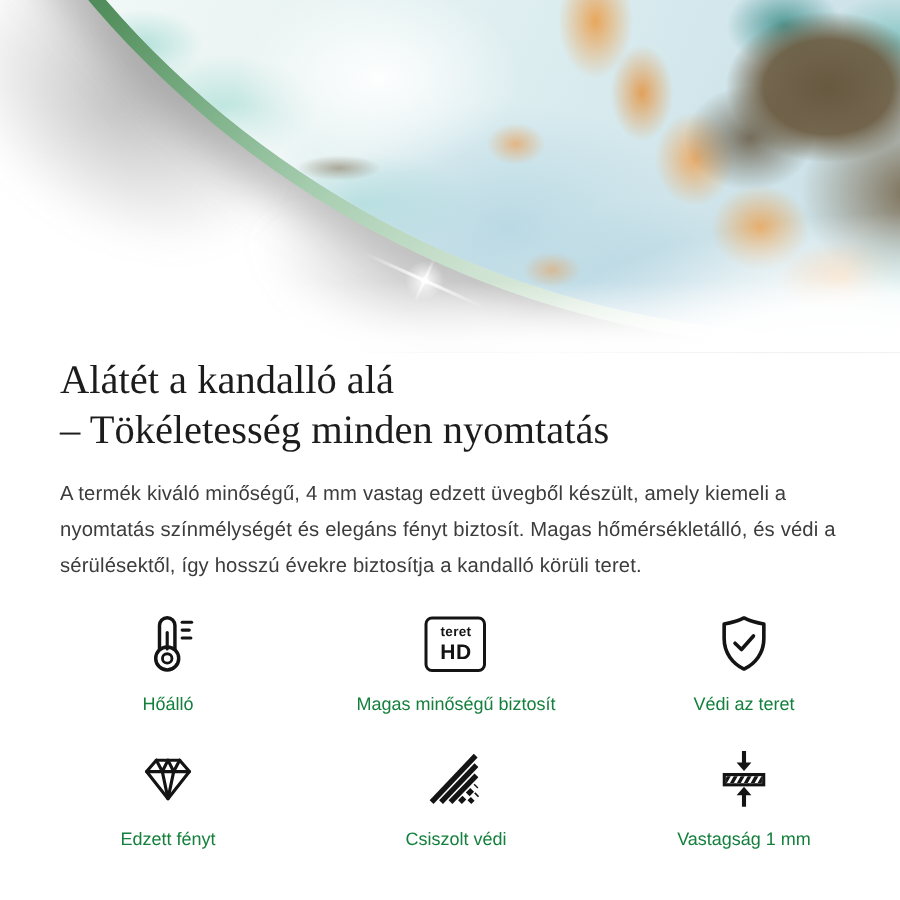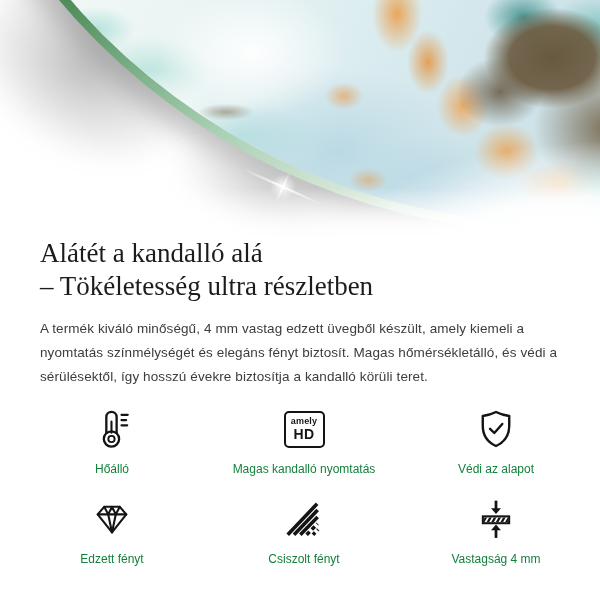--- a/index.html
+++ b/index.html
@@ -136,21 +136,21 @@
         <line x1="46.6" y1="25.4" x2="33.4" y2="54.6" stroke="url(#beam2)" stroke-width="2"></line>
         <circle cx="40" cy="40" r="2.2" fill="#ffffff"></circle>
       </svg>
     </div>
     <div class="fade-br"></div>
   </div>
 
   <div class="content">
     <h1 class="title">
       <span class="line">Alátét a kandalló alá</span>
-      <span class="line">– Tökéletesség ultra részletben</span>
+      <span class="line">– Tökéletesség minden nyomtatás</span>
     </h1>
     <p class="desc">A termék kiváló minőségű, 4 mm vastag edzett üvegből készült, amely kiemeli a nyomtatás színmélységét és elegáns fényt biztosít. Magas hőmérsékletálló, és védi a sérülésektől, így hosszú évekre biztosítja a kandalló körüli teret.</p>
 
     <div class="features">
 
       <div class="feature">
         <div class="icon-wrap">
           <svg class="icon-svg" width="42" height="42" viewBox="0 0 40 40" fill="none" stroke="#141414" stroke-width="2.2" stroke-linecap="round" stroke-linejoin="round">
             <path d="M14.6 24 V8.5 A4.9 4.9 0 0 1 24.4 8.5 V24"></path>
             <circle cx="19.5" cy="29.5" r="7.3"></circle>
@@ -160,35 +160,35 @@
             <line x1="29" y1="11.5" x2="33.5" y2="11.5" stroke-width="2"></line>
             <line x1="29" y1="16.5" x2="34.5" y2="16.5" stroke-width="2"></line>
           </svg>
         </div>
         <div class="feature-label">Hőálló</div>
       </div>
 
       <div class="feature">
         <div class="icon-wrap">
           <div class="hd-badge">
-            <span class="hd-top">amely</span>
+            <span class="hd-top">teret</span>
             <span class="hd-bottom">HD</span>
           </div>
         </div>
-        <div class="feature-label">Magas kandalló nyomtatás</div>
+        <div class="feature-label">Magas minőségű biztosít</div>
       </div>
 
       <div class="feature">
         <div class="icon-wrap">
           <svg class="icon-svg" width="42" height="42" viewBox="0 0 40 40" fill="none" stroke="#141414" stroke-width="2.3" stroke-linecap="round" stroke-linejoin="round">
             <path d="M20 3.8 C23.5 5.6 28.5 7 32.6 7.6 V16.8 C32.6 26 27.2 32.8 20 36.2 C12.8 32.8 7.4 26 7.4 16.8 V7.6 C11.5 7 16.5 5.6 20 3.8 Z"></path>
             <path d="M14.3 19.8 L18.4 23.8 L26 15.2"></path>
           </svg>
         </div>
-        <div class="feature-label">Védi az alapot</div>
+        <div class="feature-label">Védi az teret</div>
       </div>
 
       <div class="feature">
         <div class="icon-wrap">
           <svg class="icon-svg" width="42" height="42" viewBox="0 0 40 40" fill="none" stroke="#141414" stroke-width="2" stroke-linecap="round" stroke-linejoin="round">
             <path d="M12.6 8.4 H27.4 L33.6 15.6 L20 32.8 L6.4 15.6 Z"></path>
             <path d="M6.4 15.6 H33.6"></path>
             <path d="M12.6 8.4 L16.4 15.6 L20 8.4 L23.6 15.6 L27.4 8.4"></path>
             <path d="M16.4 15.6 L20 32.8 M23.6 15.6 L20 32.8"></path>
           </svg>
@@ -199,21 +199,21 @@
       <div class="feature">
         <div class="icon-wrap">
           <svg class="icon-svg" width="42" height="42" viewBox="0 0 40 40" fill="none" stroke="#141414" stroke-width="3.4">
             <path d="M4.5 35 L32.5 5.5"></path>
             <path d="M10.5 35 L33 11.5"></path>
             <path d="M16.5 35 L33 18"></path>
             <path d="M22.5 35 L33 24.5" stroke-dasharray="4 3"></path>
             <path d="M28.5 35 L33.5 30" stroke-dasharray="3 3"></path>
           </svg>
         </div>
-        <div class="feature-label">Csiszolt fényt</div>
+        <div class="feature-label">Csiszolt védi</div>
       </div>
 
       <div class="feature">
         <div class="icon-wrap">
           <svg class="icon-svg" width="42" height="42" viewBox="0 0 40 40">
             <defs>
               <clipPath id="barclip">
                   <rect x="8.6" y="18.6" width="22.8" height="4.3"></rect>
                 </clipPath>
             </defs>
@@ -225,18 +225,18 @@
               <line x1="15.8" y1="24.5" x2="20.3" y2="16.5"></line>
               <line x1="20.2" y1="24.5" x2="24.7" y2="16.5"></line>
               <line x1="24.6" y1="24.5" x2="29.1" y2="16.5"></line>
               <line x1="29" y1="24.5" x2="33.5" y2="16.5"></line>
             </g>
             <rect x="7.5" y="17.5" width="25" height="6.5" fill="none" stroke="#141414" stroke-width="2"></rect>
             <line x1="20" y1="38" x2="20" y2="30" stroke="#141414" stroke-width="2.6"></line>
             <polygon points="15.3,30.7 24.7,30.7 20,25.3" fill="#141414"></polygon>
           </svg>
         </div>
-        <div class="feature-label">Vastagság 4 mm</div>
+        <div class="feature-label">Vastagság 1 mm</div>
       </div>
 
     </div>
   </div>
 </div>
 
 </body></html>

